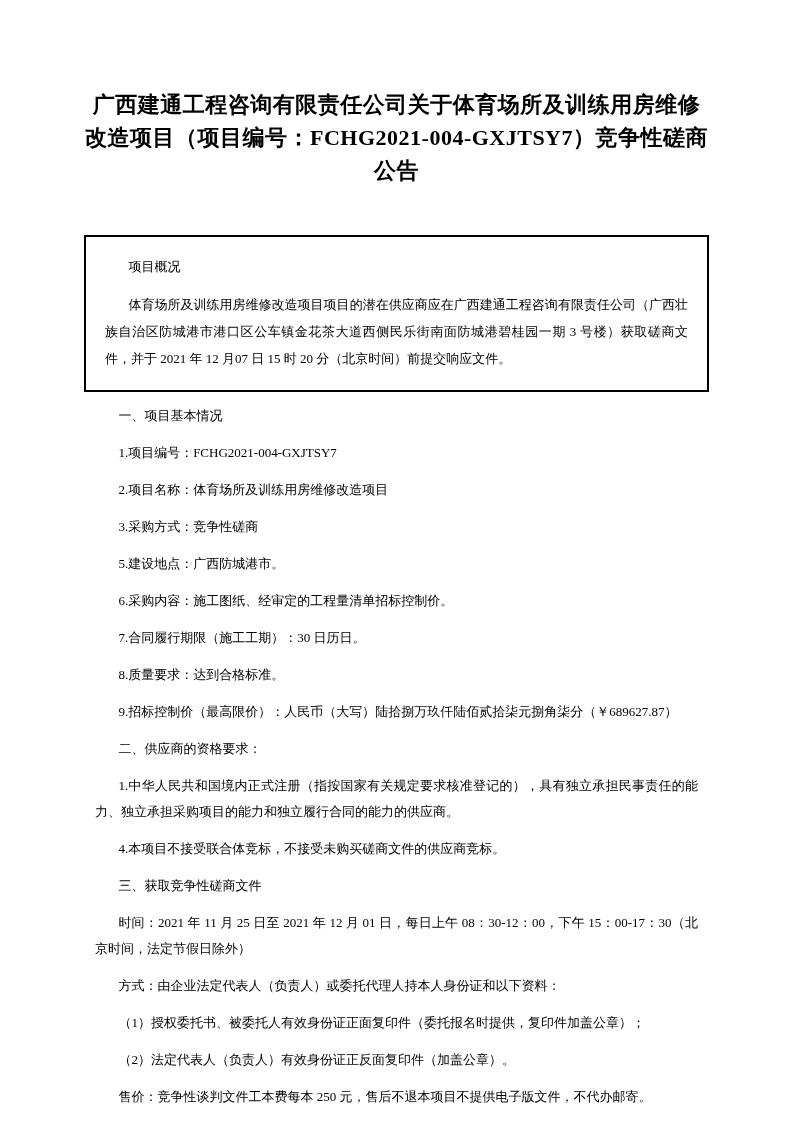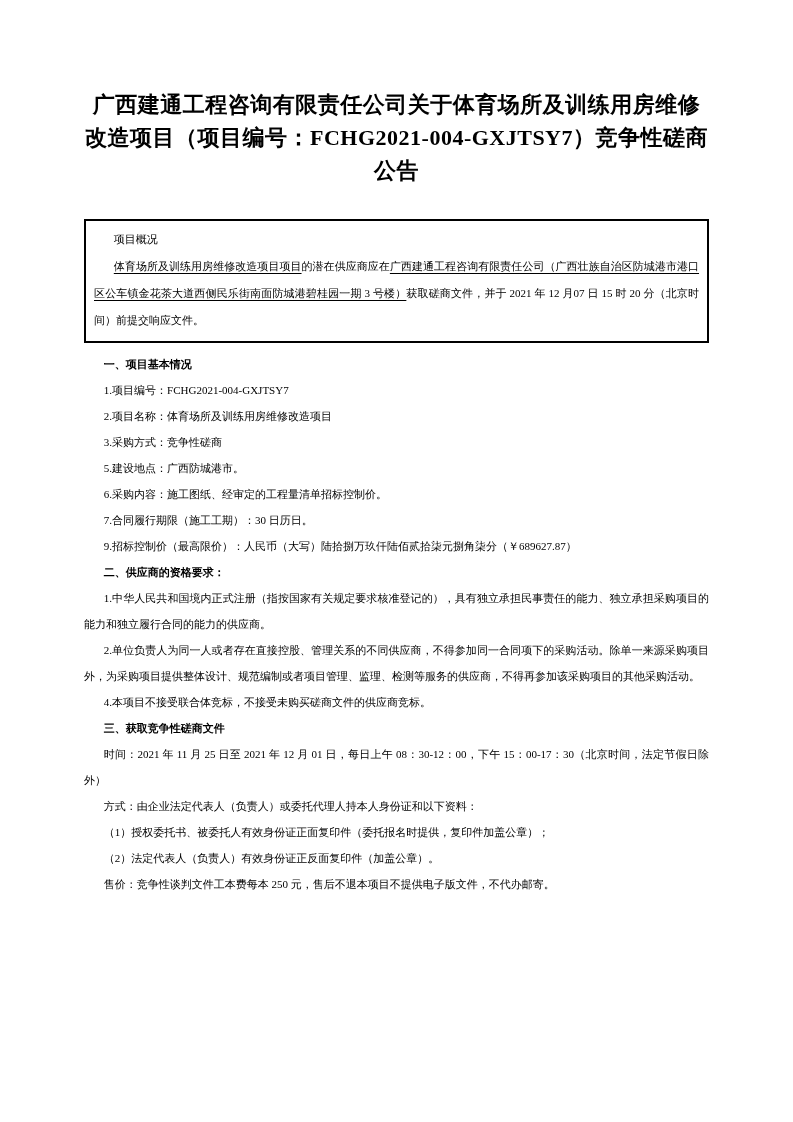--- a/index.html
+++ b/index.html
@@ -16,45 +16,44 @@
     background: #ffffff;
     color: #000000;
     font-family: "Liberation Serif", "DejaVu Serif", serif;
     overflow: hidden;
   }
   .title {
     font-size: 22px;
     line-height: 33px;
     font-weight: bold;
     text-align: center;
-    margin: 0 0 32px 0;
+    margin: 0 0 48px 0;
     letter-spacing: 0.5px;
   }
   .overview-box {
     border: 2px solid #000000;
     box-sizing: border-box;
     padding: 5px 8px 7px 8px;
     margin: 0 0 8px 0;
   }
   .para {
-    margin: 0;
-    font-size: 11px;
+    margin: 11px;
+    font-size: 13px;
     line-height: 26px;
     text-align: justify;
     text-indent: 1.8em;
     word-break: break-all;
   }
   .overview-box .para {
     line-height: 27px;
   }
   .heading {
-    font-weight: bold;
+    font-weight: normal;
   }
   .u {
-    text-decoration: underline;
     text-underline-offset: 3px;
   }
 </style>
 </head>
 <body>
 
 <div class="page">
 
   <h1 class="title">广西建通工程咨询有限责任公司关于体育场所及训练用房维修改造项目（项目编号：FCHG2021-004-GXJTSY7）竞争性磋商公告</h1>
 
@@ -64,24 +63,24 @@
   </div>
 
   <div id="sections">
       <p class="para heading">一、项目基本情况</p>
       <p class="para">1.项目编号：FCHG2021-004-GXJTSY7</p>
       <p class="para">2.项目名称：体育场所及训练用房维修改造项目</p>
       <p class="para">3.采购方式：竞争性磋商</p>
       <p class="para">5.建设地点：广西防城港市。</p>
       <p class="para">6.采购内容：施工图纸、经审定的工程量清单招标控制价。</p>
       <p class="para">7.合同履行期限（施工工期）：30 日历日。</p>
+      <p class="para">8.质量要求：达到合格标准。</p>
       <p class="para">9.招标控制价（最高限价）：人民币（大写）陆拾捌万玖仟陆佰贰拾柒元捌角柒分（￥689627.87）</p>
       <p class="para heading">二、供应商的资格要求：</p>
       <p class="para">1.中华人民共和国境内正式注册（指按国家有关规定要求核准登记的），具有独立承担民事责任的能力、独立承担采购项目的能力和独立履行合同的能力的供应商。</p>
-      <p class="para">2.单位负责人为同一人或者存在直接控股、管理关系的不同供应商，不得参加同一合同项下的采购活动。除单一来源采购项目外，为采购项目提供整体设计、规范编制或者项目管理、监理、检测等服务的供应商，不得再参加该采购项目的其他采购活动。</p>
       <p class="para">4.本项目不接受联合体竞标，不接受未购买磋商文件的供应商竞标。</p>
       <p class="para heading">三、获取竞争性磋商文件</p>
       <p class="para">时间：2021 年 11 月 25 日至 2021 年 12 月 01 日，每日上午 08：30-12：00，下午 15：00-17：30（北京时间，法定节假日除外）</p>
       <p class="para">方式：由企业法定代表人（负责人）或委托代理人持本人身份证和以下资料：</p>
       <p class="para">（1）授权委托书、被委托人有效身份证正面复印件（委托报名时提供，复印件加盖公章）；</p>
       <p class="para">（2）法定代表人（负责人）有效身份证正反面复印件（加盖公章）。</p>
       <p class="para">售价：竞争性谈判文件工本费每本 250 元，售后不退本项目不提供电子版文件，不代办邮寄。</p>
     </div>
 
 </div>

